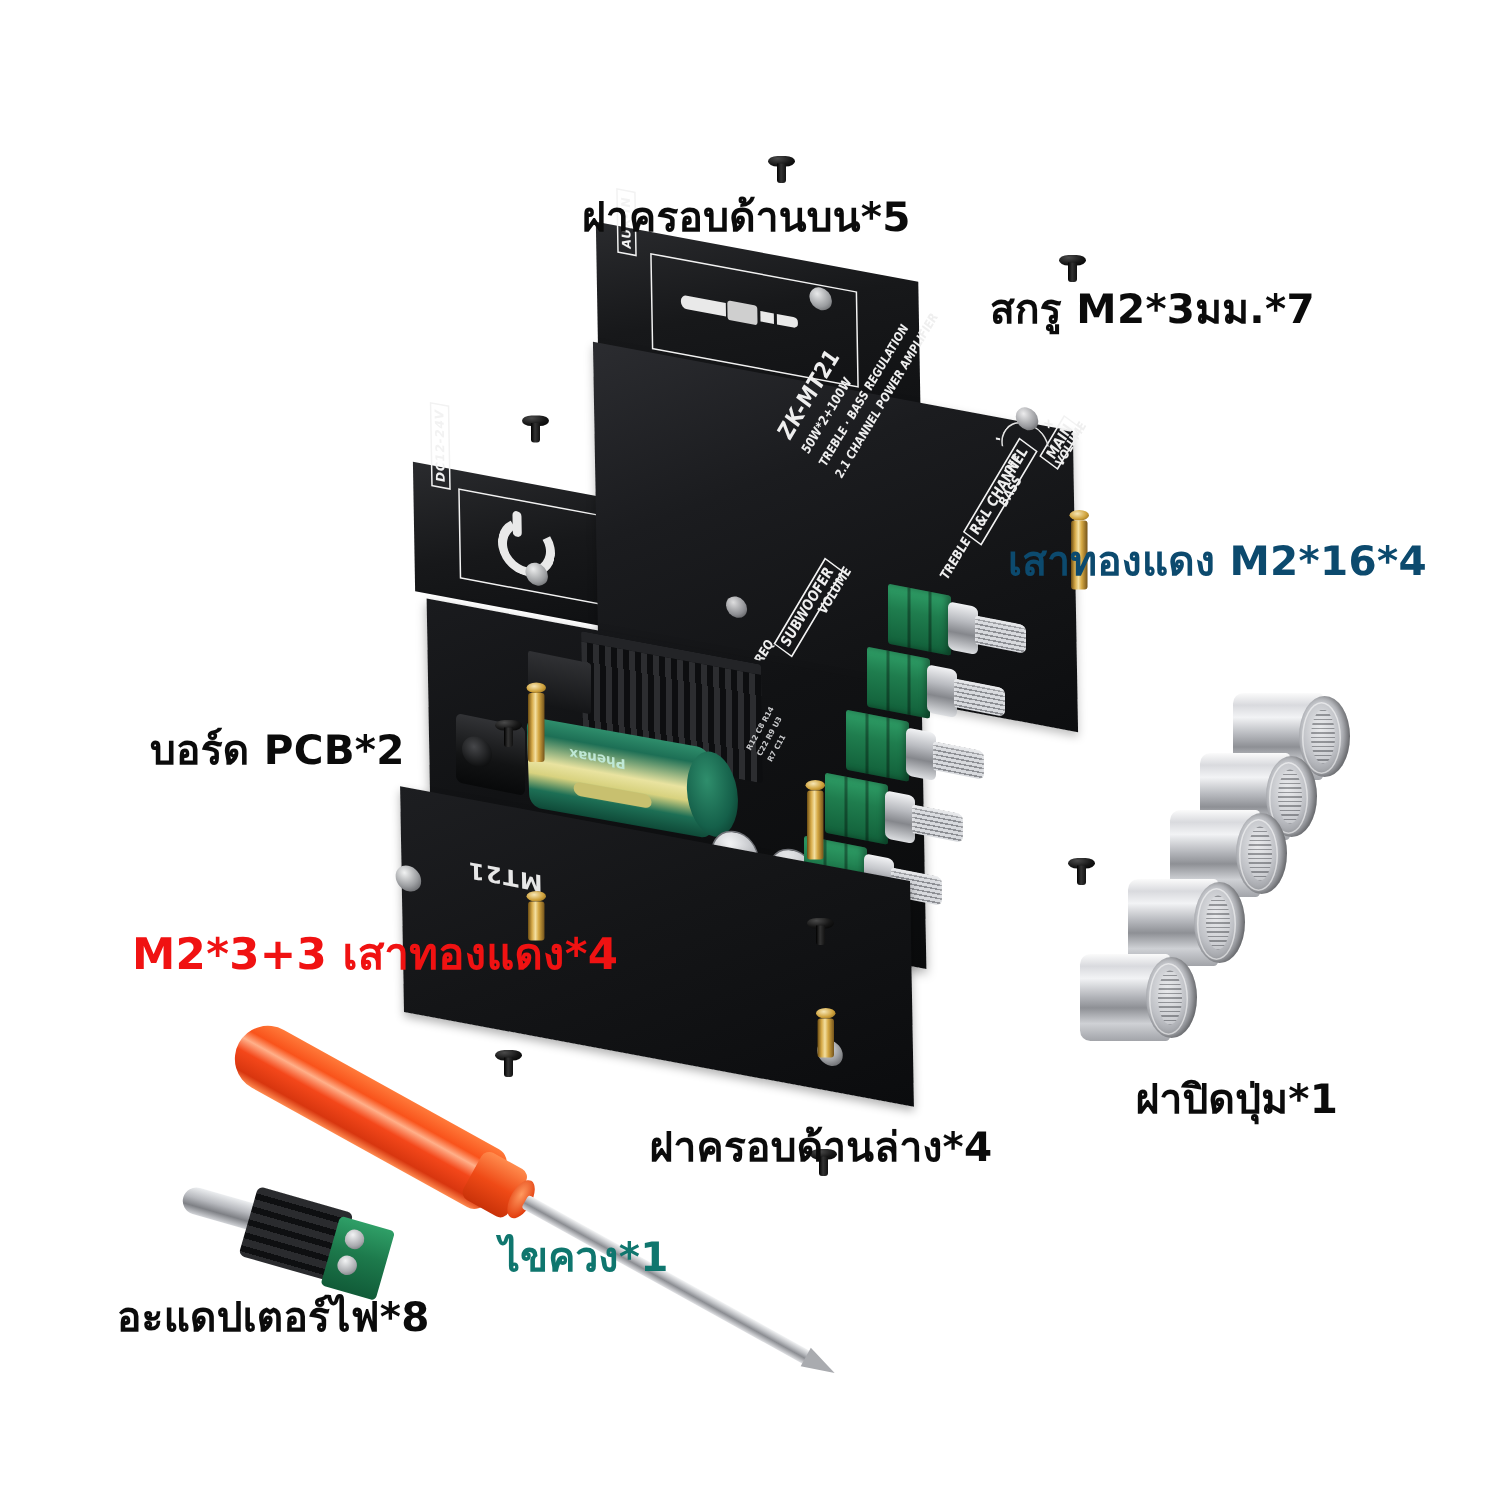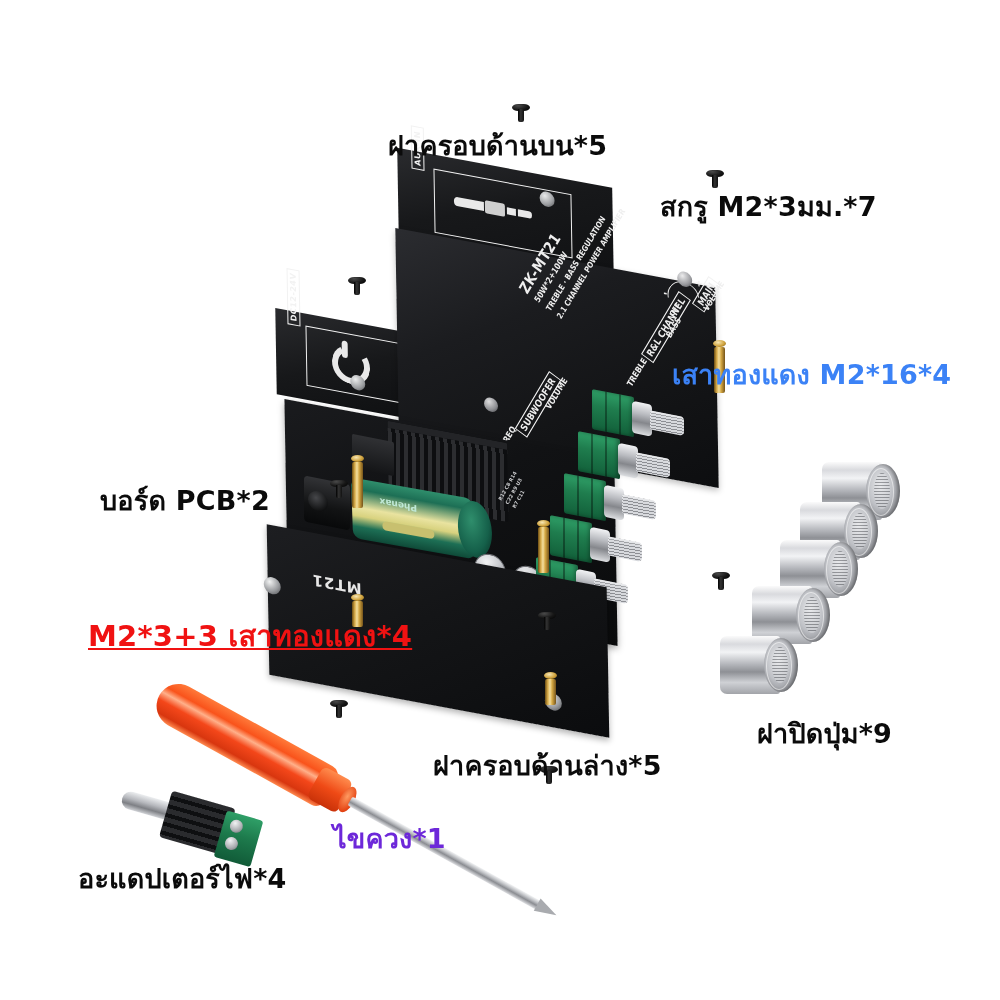--- a/index.html
+++ b/index.html
@@ -14,21 +14,21 @@
 
   
   .lbl{
     position:absolute;
     font-weight:700;
     color:#0b0b0b;
     white-space:nowrap;
     letter-spacing:.2px;
     line-height:1.05;
   }
-  .lbl.red{color:#f01212;text-decoration:underline;}
+  .lbl.red{color:#f01212;}
 
   
   .screw{position:absolute;width:18px;height:20px;}
   .screw .head{
     position:absolute;left:0;top:0;width:18px;height:7px;
     background:radial-gradient(ellipse at 35% 25%,#4a4a4a 0%,#171717 55%,#000 100%);
     border-radius:9px/5px;
   }
   .screw .shaft{
     position:absolute;left:6px;top:5px;width:6px;height:13px;
@@ -409,22 +409,22 @@
       <div style="position:absolute;left:7px;top:6px;width:13px;height:13px;border-radius:50%;
                   background:radial-gradient(circle at 35% 30%,#f2f3f4 0%,#a9abaf 60%,#5e6065 100%);"></div>
       <div style="position:absolute;left:7px;top:24px;width:13px;height:13px;border-radius:50%;
                   background:radial-gradient(circle at 35% 30%,#f2f3f4 0%,#a9abaf 60%,#5e6065 100%);"></div>
     </div>
   </div>
 
   <div id="annotations">
       <div class="lbl" style="left: 388px; top: 132px; font-size: 27px; color: rgb(11, 11, 11);">ฝาครอบด้านบน*5</div>
       <div class="lbl" style="left: 660px; top: 193px; font-size: 27px; color: rgb(11, 11, 11);">สกรู M2*3มม.*7</div>
-      <div class="lbl" style="left: 672px; top: 361px; font-size: 27px; color: #3b82f6;">เสาทองแดง M2*16*4</div>
+      <div class="lbl" style="left: 672px; top: 361px; font-size: 27px; color: #0c4a6e;">เสาทองแดง M2*16*4</div>
       <div class="lbl" style="left: 100px; top: 487px; font-size: 27px; color: rgb(11, 11, 11);">บอร์ด PCB*2</div>
       <div class="lbl red" style="left: 88px; top: 621px; font-size: 29px; color: rgb(240, 18, 18);">M2*3+3 เสาทองแดง*4</div>
-      <div class="lbl" style="left: 757px; top: 720px; font-size: 27px; color: rgb(11, 11, 11);">ฝาปิดปุ่ม*9</div>
-      <div class="lbl" style="left: 433px; top: 752px; font-size: 27px; color: rgb(11, 11, 11);">ฝาครอบด้านล่าง*5</div>
-      <div class="lbl" style="left: 333px; top: 825px; font-size: 27px; color: #6d28d9;">ไขควง*1</div>
-      <div class="lbl" style="left: 78px; top: 865px; font-size: 27px; color: rgb(11, 11, 11);">อะแดปเตอร์ไฟ*4</div>
+      <div class="lbl" style="left: 757px; top: 720px; font-size: 27px; color: rgb(11, 11, 11);">ฝาปิดปุ่ม*1</div>
+      <div class="lbl" style="left: 433px; top: 752px; font-size: 27px; color: rgb(11, 11, 11);">ฝาครอบด้านล่าง*4</div>
+      <div class="lbl" style="left: 333px; top: 825px; font-size: 27px; color: #0f766e;">ไขควง*1</div>
+      <div class="lbl" style="left: 78px; top: 865px; font-size: 27px; color: rgb(11, 11, 11);">อะแดปเตอร์ไฟ*8</div>
     </div>
 
 </div>
 
 </body></html>

